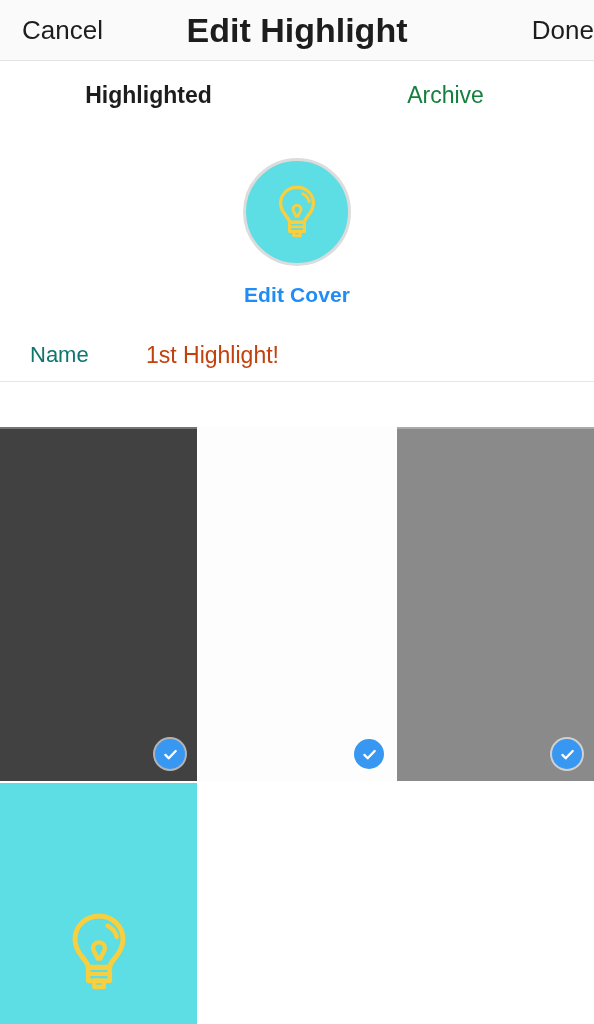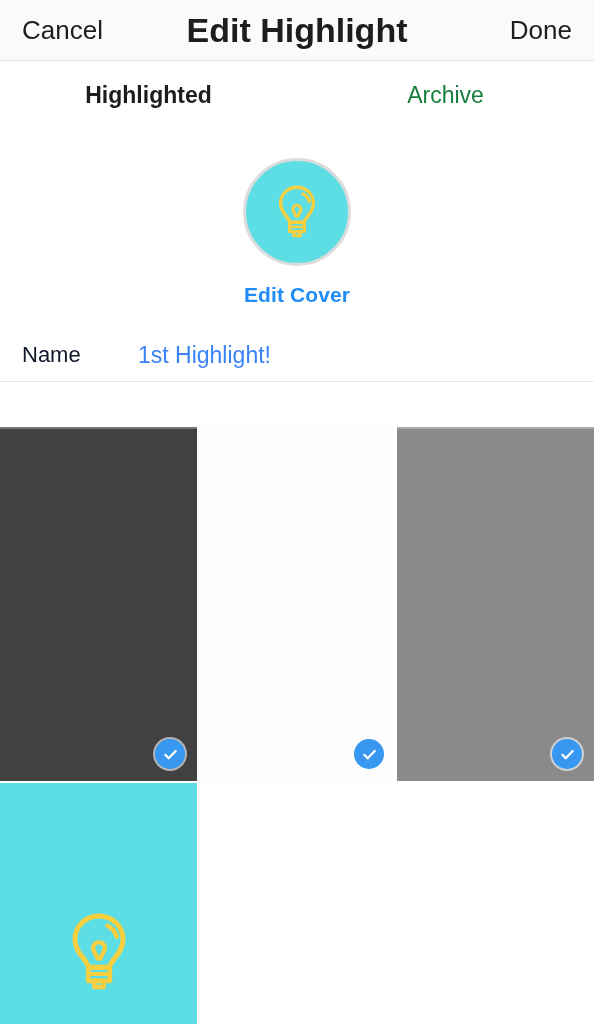--- a/index.html
+++ b/index.html
@@ -19,21 +19,21 @@
     border-bottom:1px solid #e3e3e3;
     display:flex; align-items:center; justify-content:space-between;gap:8px;
   }
   .nav-btn{
     font-size:26px; color:#1d1d1d; line-height:1;
     background:none; border:none; cursor:pointer;
     font-family:"Liberation Sans", sans-serif; font-weight:400;
     white-space:nowrap;
   }
   .nav-btn.left{ padding-left:22px; }
-  .nav-btn.right{ padding-right:22px; }
+  .nav-btn.right{ }
   .nav-title{
     position:absolute; left:0; right:0; top:0; height:61px;
     display:flex; align-items:center; justify-content:center;
     font-size:34px; font-weight:700; color:#1d1d1d; pointer-events:none;
   }
 
   
   .tabbar{
     position:absolute; left:0; top:66px; width:594px; height:60px;
     display:flex; background:#ffffff;
@@ -77,24 +77,24 @@
 
   
   .name-row{
     position:absolute; left:0; top:329px; width:594px; height:53px;
     background:#ffffff;
     display:flex; align-items:center;
     border-bottom:1px solid #e6e6e6;
   }
   .name-label{
     width:138px; padding-left:22px;
-    font-size:22px; color:#0f172a;
+    font-size:22px; color:#0f766e;margin-left:8px;
   }
   .name-value{
-    flex:1; font-size:23px; color:#3b82f6;
+    flex:1; font-size:23px; color:#c2410c;
     background:none; border:none; outline:none;
     font-family:"Liberation Sans", sans-serif;
   }
 
   
   .grid{
     position:absolute; left:0; top:427px; width:594px; height:597px;
     background:#ffffff;
   }
   .tile{ position:absolute; overflow:hidden; cursor:pointer; }

